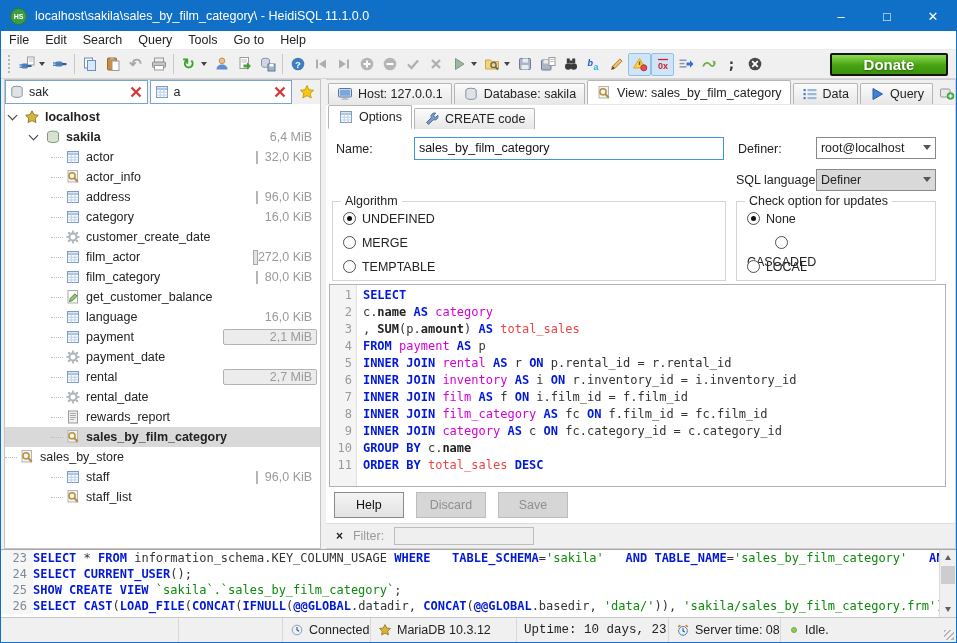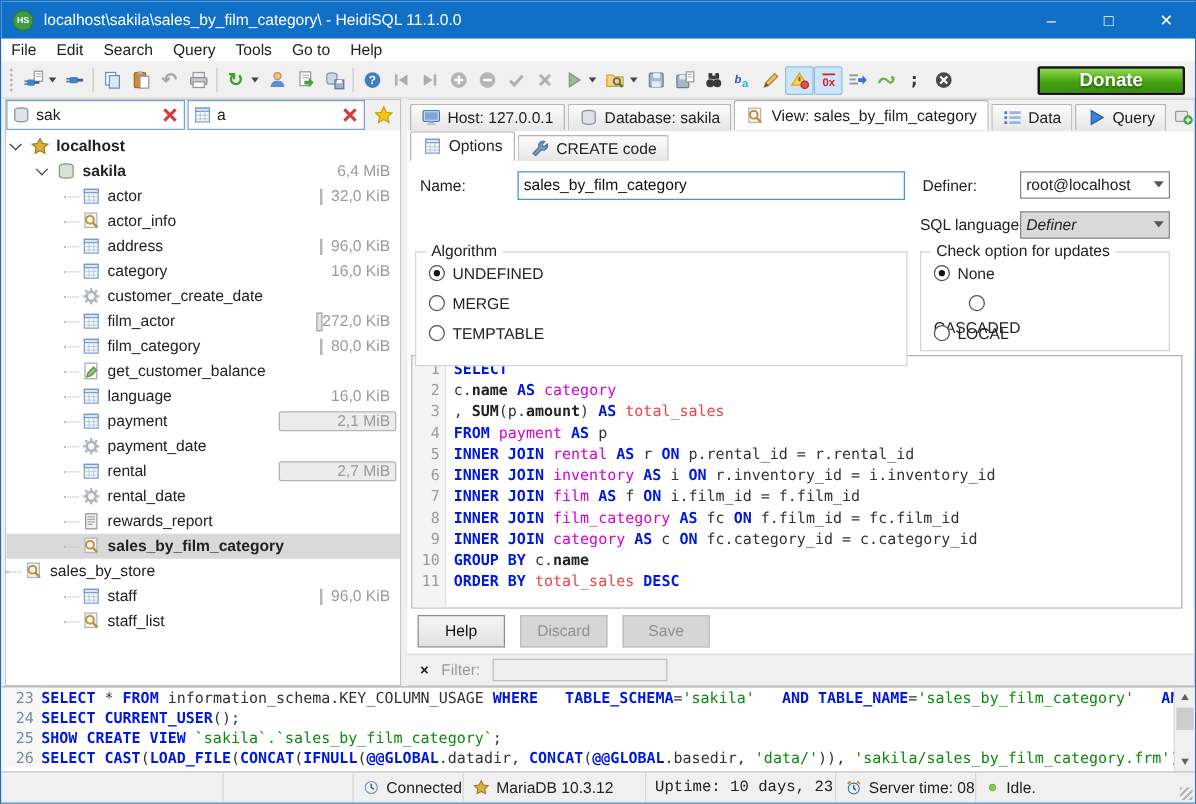--- a/index.html
+++ b/index.html
@@ -851,25 +851,25 @@
 
       <div class="formarea">
         <span class="flabel" style="left:10px;top:13px;">Name:</span>
         <input class="nameinput" value="sales_by_film_category" style="">
         <span class="flabel" style="left:412px;top:13px;">Definer:</span>
         <div class="combo" style="left:490px;top:8px;">
           <span class="cval">root@localhost</span>
           <span class="carrow"></span>
         </div>
         <span class="flabel" style="left:410px;top:44px;">SQL language:</span>
-        <div class="combo gray" style="left:490px;top:40px;font-style:italic;">
+        <div class="combo gray" style="left:490px;top:40px;">
           <span class="cval">Definer</span>
           <span class="carrow"></span>
         </div>
-        <div class="groupbox" style="left:6px;top:72px;width:394px;height:92px;" id="algogroup">
+        <div class="groupbox" style="left:6px;top:72px;width:394px;height:80px;" id="algogroup">
           <span class="gtitle">Algorithm</span>
         <div class="ritem" style="top: 10px;">
               <span class="radio checked"></span>
               <span>UNDEFINED</span>
             </div>
             <div class="ritem" style="top: 34px;">
               <span class="radio"></span>
               <span>MERGE</span>
             </div>
             <div class="ritem" style="top: 58px;">

